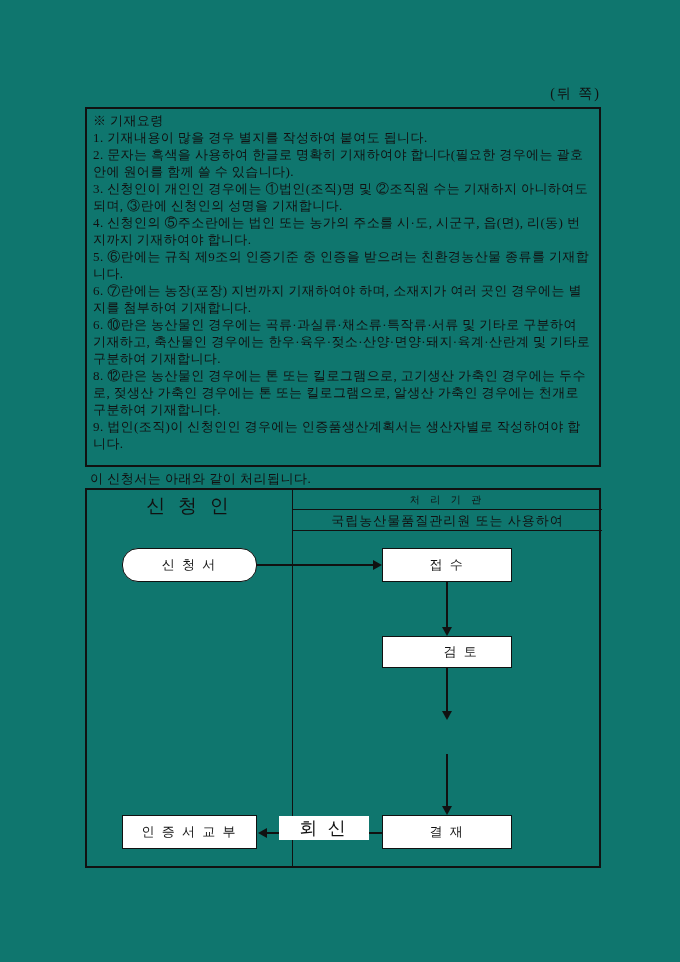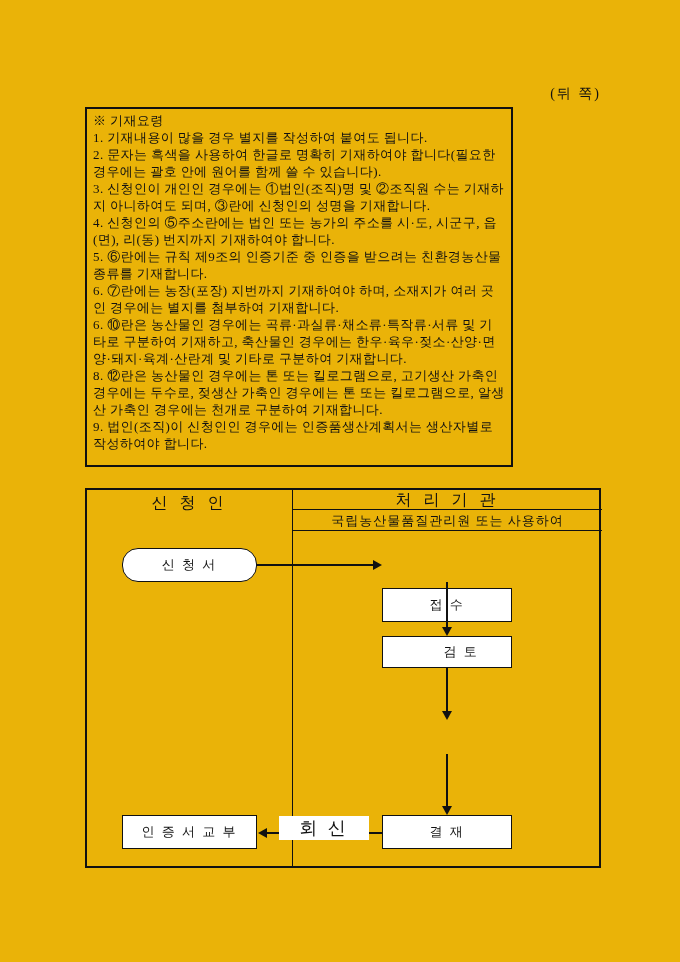--- a/index.html
+++ b/index.html
@@ -1,38 +1,38 @@
 <!DOCTYPE html>
 <html><head>
 <meta charset="utf-8">
 <style>
   * { margin: 0; padding: 0; box-sizing: border-box; }
   html, body { background: #e8e8e8; }
   .page {
     position: relative;
     width: 680px;
     height: 962px;
-    background: #eab308;
+    background: #0f766e;
     font-family: "Liberation Serif", "DejaVu Serif", serif;
     color: #111111;
     margin: 0 auto;
     overflow: hidden;
   }
   .corner-note {
     position: absolute;
     top: 85px;
     right: 79px;
     font-size: 14px;
     letter-spacing: 2px;
   }
   .instructions-box {
     position: absolute;
     left: 85px;
     top: 107px;
-    width: 428px;
+    width: 516px;
     height: 360px;
     border: 2px solid #111;
     padding: 3px 6px 0 6px;
     font-size: 13px;
     line-height: 17px;
     letter-spacing: 0.4px;
     overflow: hidden;
   }
   .instructions-box p { margin: 0; }
   .process-note {
@@ -56,30 +56,30 @@
     top: 0;
     bottom: 0;
     width: 1px;
     background: #111;
   }
   .left-header {
     position: absolute;
     left: 0; top: 3px;
     width: 205px;
     text-align: center;
-    font-size: 16px;
+    font-size: 19px;
     letter-spacing: 4px;
   }
   .right-header {
     position: absolute;
     left: 206px; top: 0;
     width: 309px; height: 20px;
     border-bottom: 1px solid #111;
     text-align: center;
-    font-size: 16px;
+    font-size: 10px;
     line-height: 19px;
     letter-spacing: 4px;
   }
   .right-subheader {
     position: absolute;
     left: 206px; top: 21px;
     width: 309px; height: 20px;
     border-bottom: 1px solid #111;
     text-align: center;
     font-size: 13px;
@@ -90,21 +90,21 @@
     position: absolute;
     border: 1.5px solid #111;
     background: #fff;
     display: flex;
     align-items: center;
     justify-content: center;
     font-size: 13px;
     letter-spacing: 2px;
   }
   .box-application  { left: 35px;  top: 58px;  width: 135px; height: 34px; border-radius: 16px; }
-  .box-receipt      { left: 295px; top: 58px;  width: 130px; height: 34px; margin-top: 40px; }
+  .box-receipt      { left: 295px; top: 58px;  width: 130px; height: 34px; }
   .box-review       { left: 295px; top: 146px; width: 130px; height: 32px; padding-left: 28px; }
   .box-examination  { left: 295px; top: 230px; width: 130px; height: 34px; }
   .box-approval     { left: 295px; top: 325px; width: 130px; height: 34px; }
   .box-certificate  { left: 35px;  top: 325px; width: 135px; height: 34px; }
   .hline { position: absolute; height: 1.5px; background: #111; }
   .vline { position: absolute; width: 1.5px; background: #111; }
   .arr { position: absolute; width: 0; height: 0; }
   .arr-right { border-top: 5px solid transparent; border-bottom: 5px solid transparent; border-left: 9px solid #111; }
   .arr-left  { border-top: 5px solid transparent; border-bottom: 5px solid transparent; border-right: 9px solid #111; }
   .arr-down  { border-left: 5px solid transparent; border-right: 5px solid transparent; border-top: 9px solid #111; }
@@ -131,20 +131,21 @@
     <p>2. 문자는 흑색을 사용하여 한글로 명확히 기재하여야 합니다(필요한 경우에는 괄호 안에 원어를 함께 쓸 수 있습니다).</p>
     <p>3. 신청인이 개인인 경우에는 ①법인(조직)명 및 ②조직원 수는 기재하지 아니하여도 되며, ③란에 신청인의 성명을 기재합니다.</p>
     <p>4. 신청인의 ⑤주소란에는 법인 또는 농가의 주소를 시·도, 시군구, 읍(면), 리(동) 번지까지 기재하여야 합니다.</p>
     <p>5. ⑥란에는 규칙 제9조의 인증기준 중 인증을 받으려는 친환경농산물 종류를 기재합니다.</p>
     <p>6. ⑦란에는 농장(포장) 지번까지 기재하여야 하며, 소재지가 여러 곳인 경우에는 별지를 첨부하여 기재합니다.</p>
     <p>6. ⑩란은 농산물인 경우에는 곡류·과실류·채소류·특작류·서류 및 기타로 구분하여 기재하고, 축산물인 경우에는 한우·육우·젖소·산양·면양·돼지·육계·산란계 및 기타로 구분하여 기재합니다.</p>
     <p>8. ⑫란은 농산물인 경우에는 톤 또는 킬로그램으로, 고기생산 가축인 경우에는 두수로, 젖생산 가축인 경우에는 톤 또는 킬로그램으로, 알생산 가축인 경우에는 천개로 구분하여 기재합니다.</p>
     <p>9. 법인(조직)이 신청인인 경우에는 인증품생산계획서는 생산자별로 작성하여야 합니다.</p>
   </div>
 
+  <div class="process-note">이 신청서는 아래와 같이 처리됩니다.</div>
 
   <div class="flow-table">
 
     <div class="col-divider"></div>
 
     <div class="left-header">신 청 인</div>
     <div class="right-header">처 리 기 관</div>
     <div class="right-subheader">국립농산물품질관리원 또는 사용하여</div>
 
     <div class="flow-box box-application">

